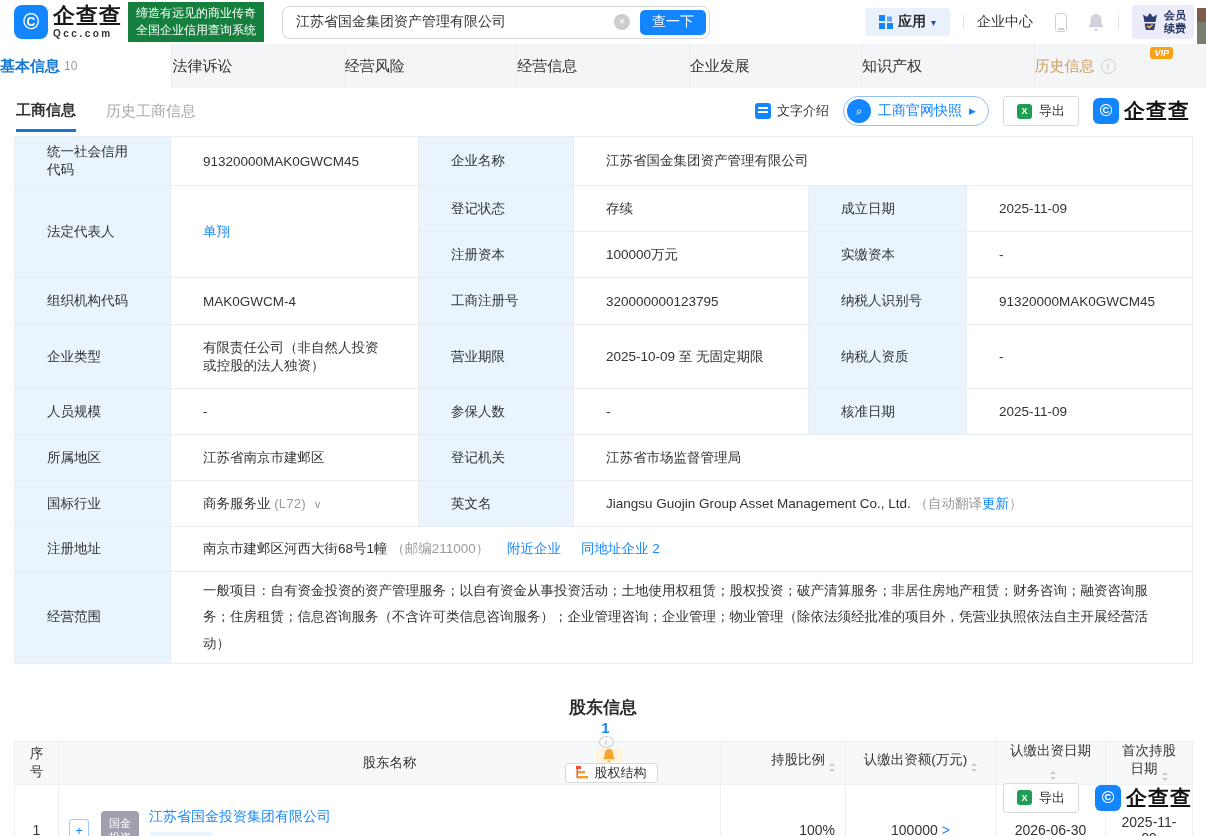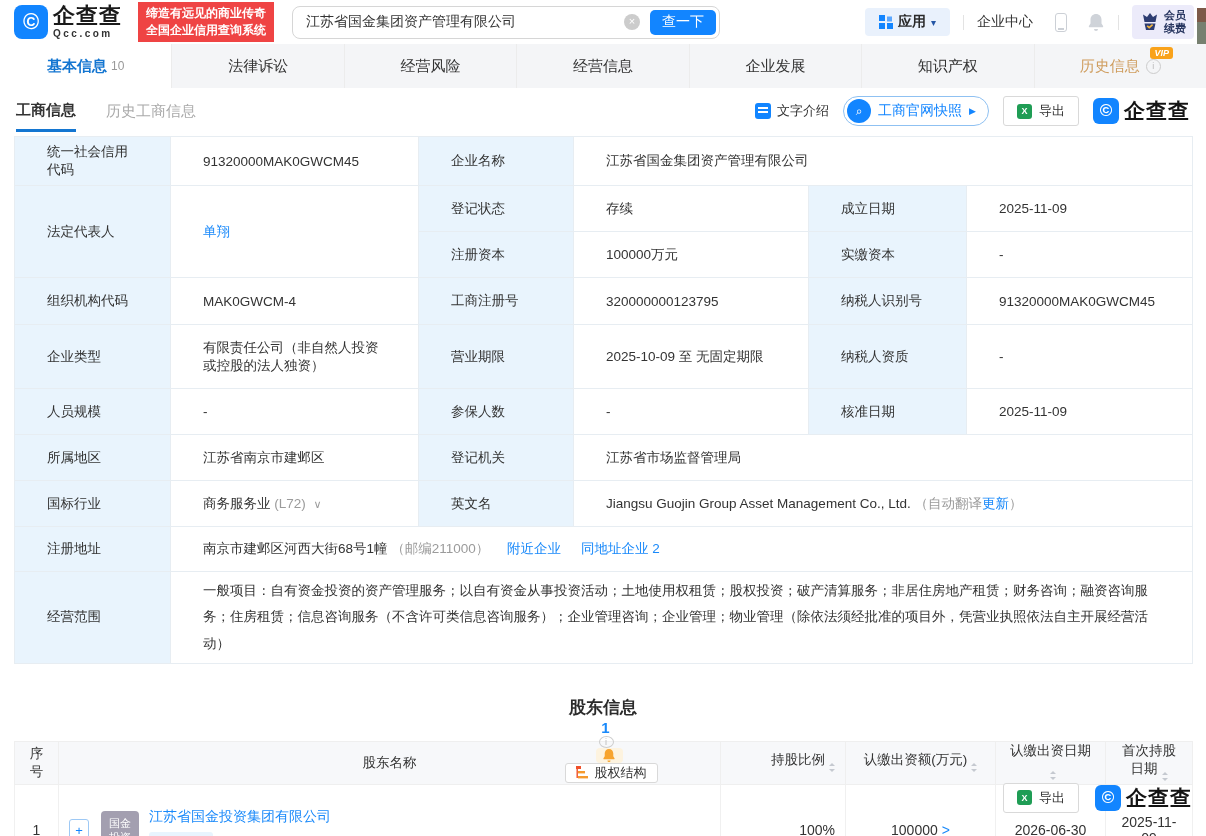--- a/index.html
+++ b/index.html
@@ -6,21 +6,21 @@
   body { margin:0; background:#fff; font-family:"Liberation Sans","DejaVu Sans",sans-serif; }
   .page { width:1206px; height:836px; position:relative; overflow:hidden; background:#fff; }
 
   
   .topbar { height:44px; display:flex; align-items:center; padding:0 12px 0 14px; }
   .logo { display:flex; align-items:center; }
   .logo-ic { width:34px; height:34px; background:#1285ff; border-radius:8px; color:#fff; font-size:22px; font-weight:bold; display:flex; align-items:center; justify-content:center; }
   .logo-txt { margin-left:5px; line-height:1; }
   .logo-name { font-size:22px; font-weight:bold; color:#1a1a1a; letter-spacing:1px; }
   .logo-dom { font-size:10px; color:#333; letter-spacing:2.5px; font-weight:bold; margin-top:2px; }
-  .banner { background:#ef4444; color:#fff; font-size:12px; font-weight:bold; padding:3px 8px; margin-left:16px; line-height:1.4; white-space:nowrap; }
+  .banner { background:#15803d; color:#fff; font-size:12px; font-weight:normal; padding:3px 8px; margin-left:6px; line-height:1.4; white-space:nowrap; }
   .searchbox { width:428px; height:33px; border:1px solid #d6d6d6; border-radius:8px; display:flex; align-items:center; margin-left:18px; padding:3px; }
   .search-input { flex:1; border:none; outline:none; font-size:14px; color:#333; padding:0 10px; background:transparent; font-family:inherit; }
   .clear-ic { width:16px; height:16px; min-width:16px; border-radius:50%; background:#ccc; color:#fff; font-size:11px; line-height:15px; text-align:center; margin-right:10px; cursor:pointer; }
   .search-btn { width:66px; height:25px; background:#1285ff; color:#fff; border:none; border-radius:5px; font-size:14px; cursor:pointer; font-family:inherit; }
   .topnav { margin-left:auto; display:flex; align-items:center; }
   .apps-pill { background:#e9f1fc; border-radius:4px; height:28px; display:flex; align-items:center; padding:0 14px; gap:5px; font-size:14px; color:#2a2a2a; font-weight:bold; cursor:pointer; }
   .caret { font-size:10px; color:#2456a5; }
   .vdiv { width:1px; height:15px; background:#e3e3e3; margin:0 13px; }
   .center-link { font-size:14px; color:#333; cursor:pointer; }
   .phone-ic { width:12px; height:19px; border:1.6px solid #ccd0d6; border-radius:3px; position:relative; margin-left:22px; cursor:pointer; }
@@ -28,21 +28,21 @@
   .bell-gray { margin-left:20px; cursor:pointer; display:flex; }
   .member-pill { background:#ecebfa; border-radius:4px; height:34px; display:flex; align-items:center; padding:0 8px; gap:4px; cursor:pointer; }
   .member-txt { font-size:11px; color:#27355f; font-weight:bold; line-height:1.2; }
 
   
   .sb-a { position:absolute; right:0; top:8px; width:9px; height:14px; background:#7d5a49; }
   .sb-b { position:absolute; right:0; top:22px; width:9px; height:22px; background:#778070; }
 
   
   .tabs { height:44px; display:flex; background:#f4f5f7; }
-  .tab { flex:1; display:flex; align-items:center; justify-content:center; font-size:15px; color:#333; position:relative; border-left:1px solid #ececec; cursor:pointer; }
+  .tab { flex:1; display:flex; align-items:center; font-size:15px; color:#333; position:relative; border-left:1px solid #ececec; cursor:pointer; }
   .tab:first-child { border-left:none; }
   .tab.active { background:#fff; color:#1476d1; font-weight:bold; }
   .tab .cnt { font-size:12px; color:#999; margin-left:4px; font-weight:normal; }
   .tab.viptab { color:#cf9d5e; }
   .vip-badge { position:absolute; top:3px; right:33px; background:#f9a21a; color:#fff; font-size:9px; font-weight:bold; font-style:italic; padding:1px 4px; border-radius:3px; }
   .info-ic { width:15px; height:15px; min-width:15px; border:1px solid #ccc; border-radius:50%; color:#bbb; font-size:9px; display:inline-flex; align-items:center; justify-content:center; margin-left:6px; font-style:normal; cursor:pointer; }
 
   
   .subbar { height:46px; display:flex; align-items:center; padding:0 16px; }
   .subtab { font-size:15px; font-weight:bold; color:#333; position:relative; height:46px; line-height:44px; cursor:pointer; }

